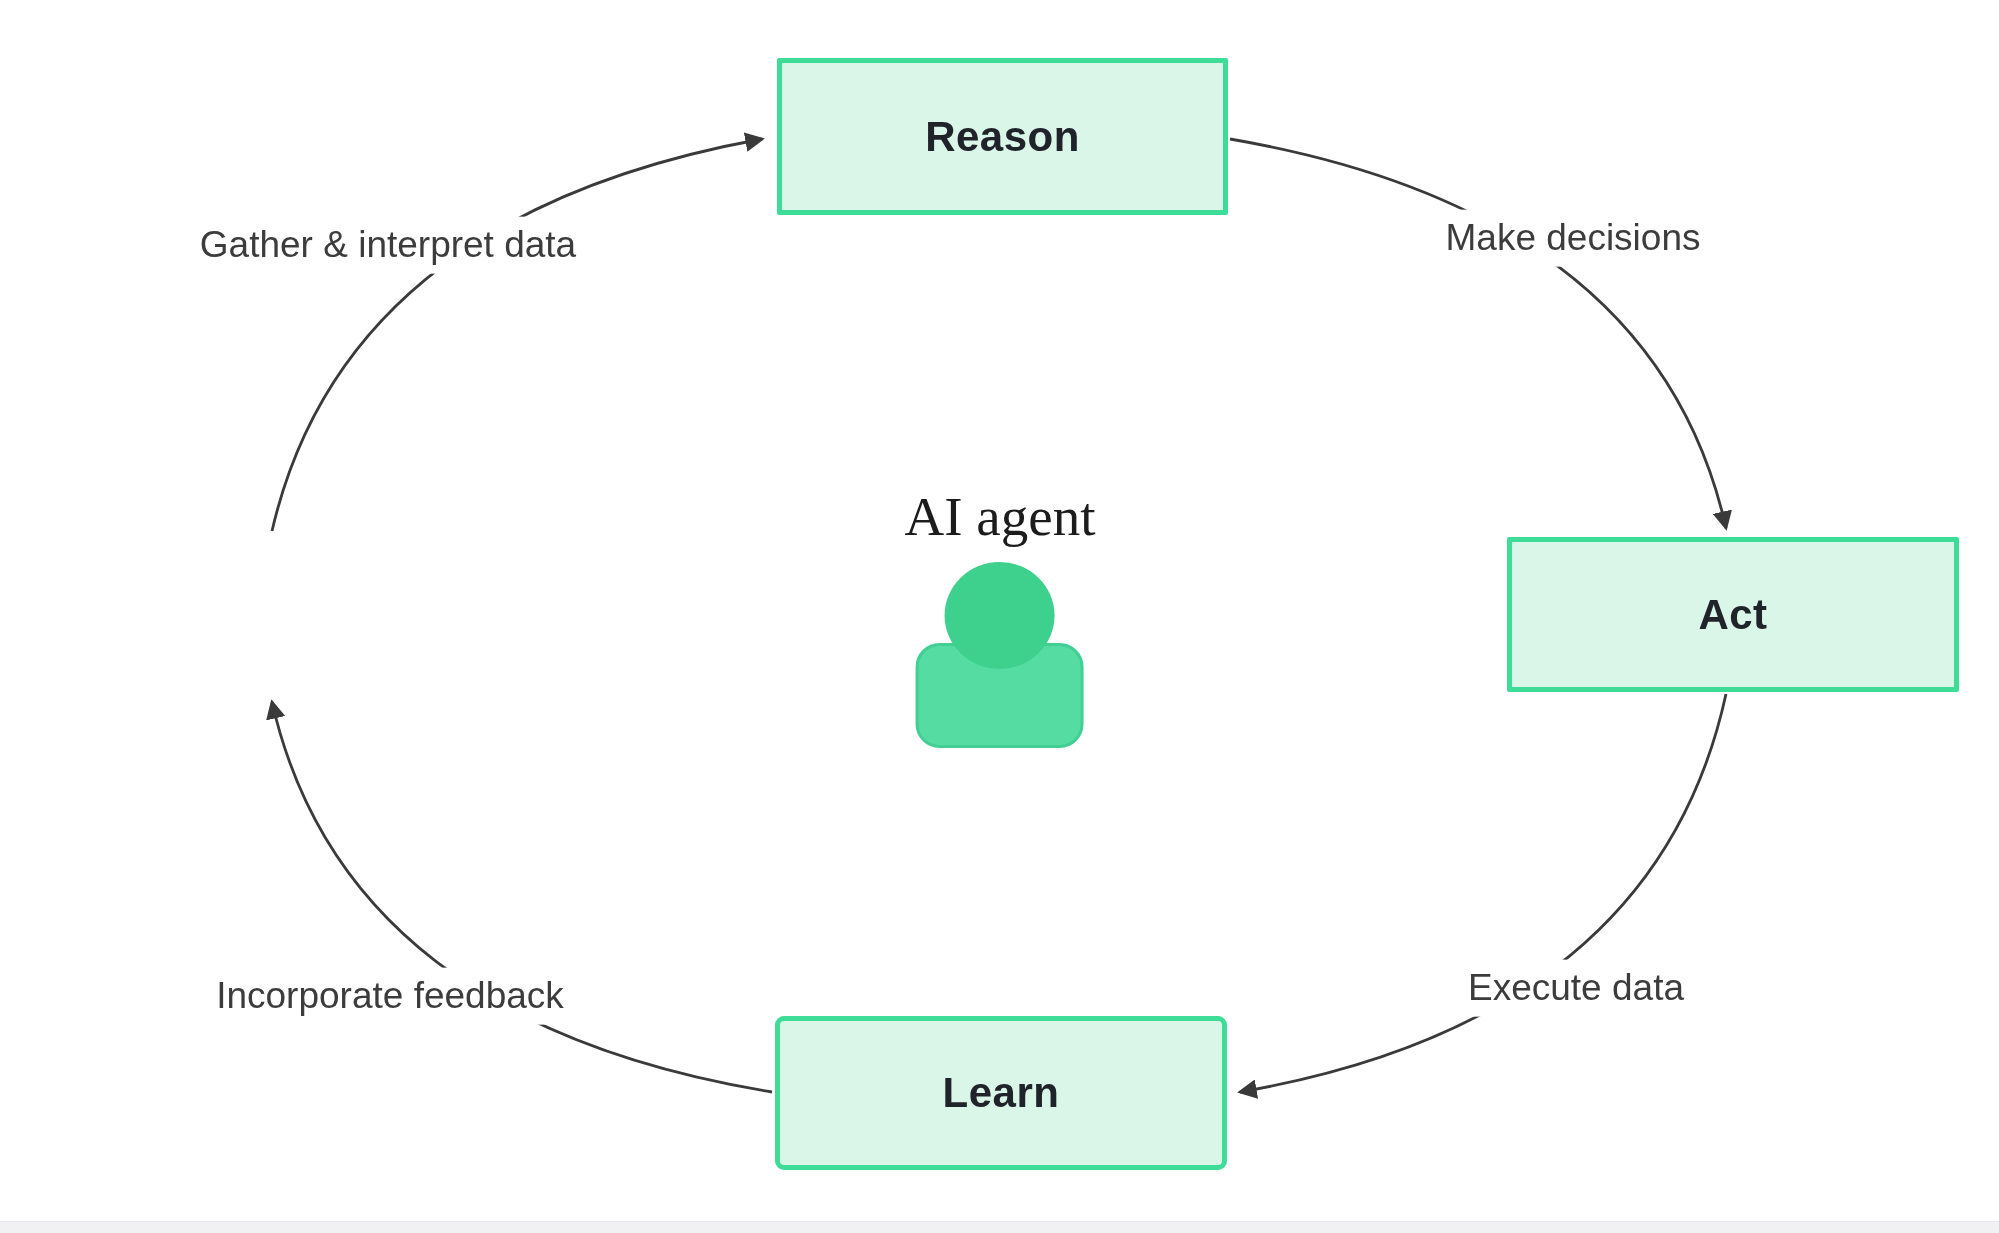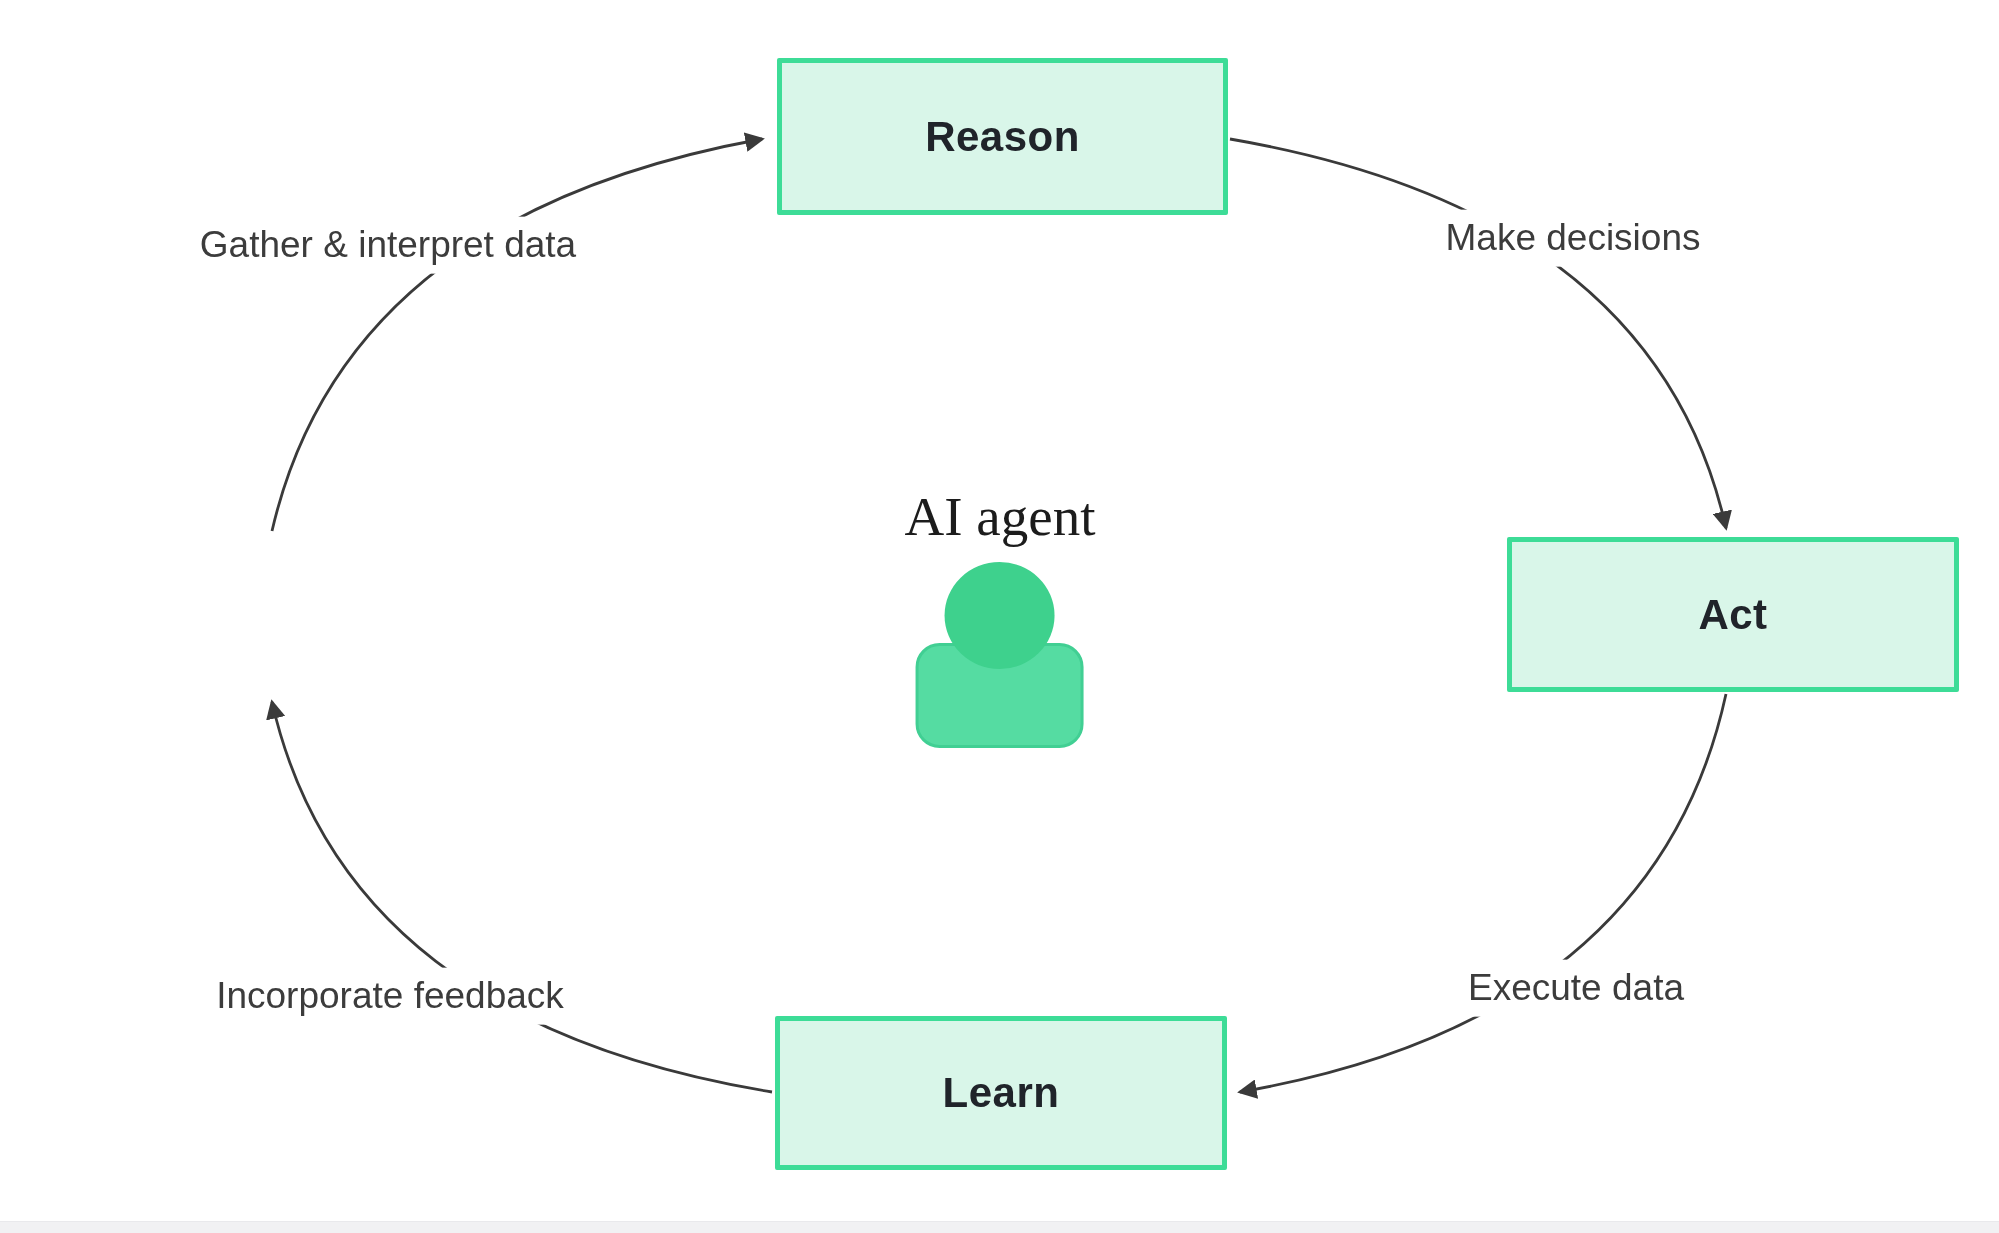--- a/index.html
+++ b/index.html
@@ -35,21 +35,21 @@
   }
   .node .node-label {
     font-size: 42px;
     font-weight: 700;
     color: #20242a;
     letter-spacing: 0.5px;
   }
   .node-reason   { left: 777px;  top: 58px;   width: 451px; height: 157px; }
   .node-perceive { left: 48px;   top: 533px;  width: 455px; height: 160px; }
   .node-act      { left: 1500px; top: 537px;  width: 452px; height: 155px; margin-left: 7px; }
-  .node-learn    { left: 775px;  top: 1016px; width: 452px; height: 154px; }
+  .node-learn    { left: 775px;  top: 1016px; width: 452px; height: 154px; border-radius: 9px; }
 
   .edge-label {
     position: absolute;
     transform: translate(-50%, -50%);
     background: #ffffff;
     color: #3c3c3c;
     font-size: 37px;
     line-height: 1.1;
     padding: 8px 14px;
     white-space: nowrap;

